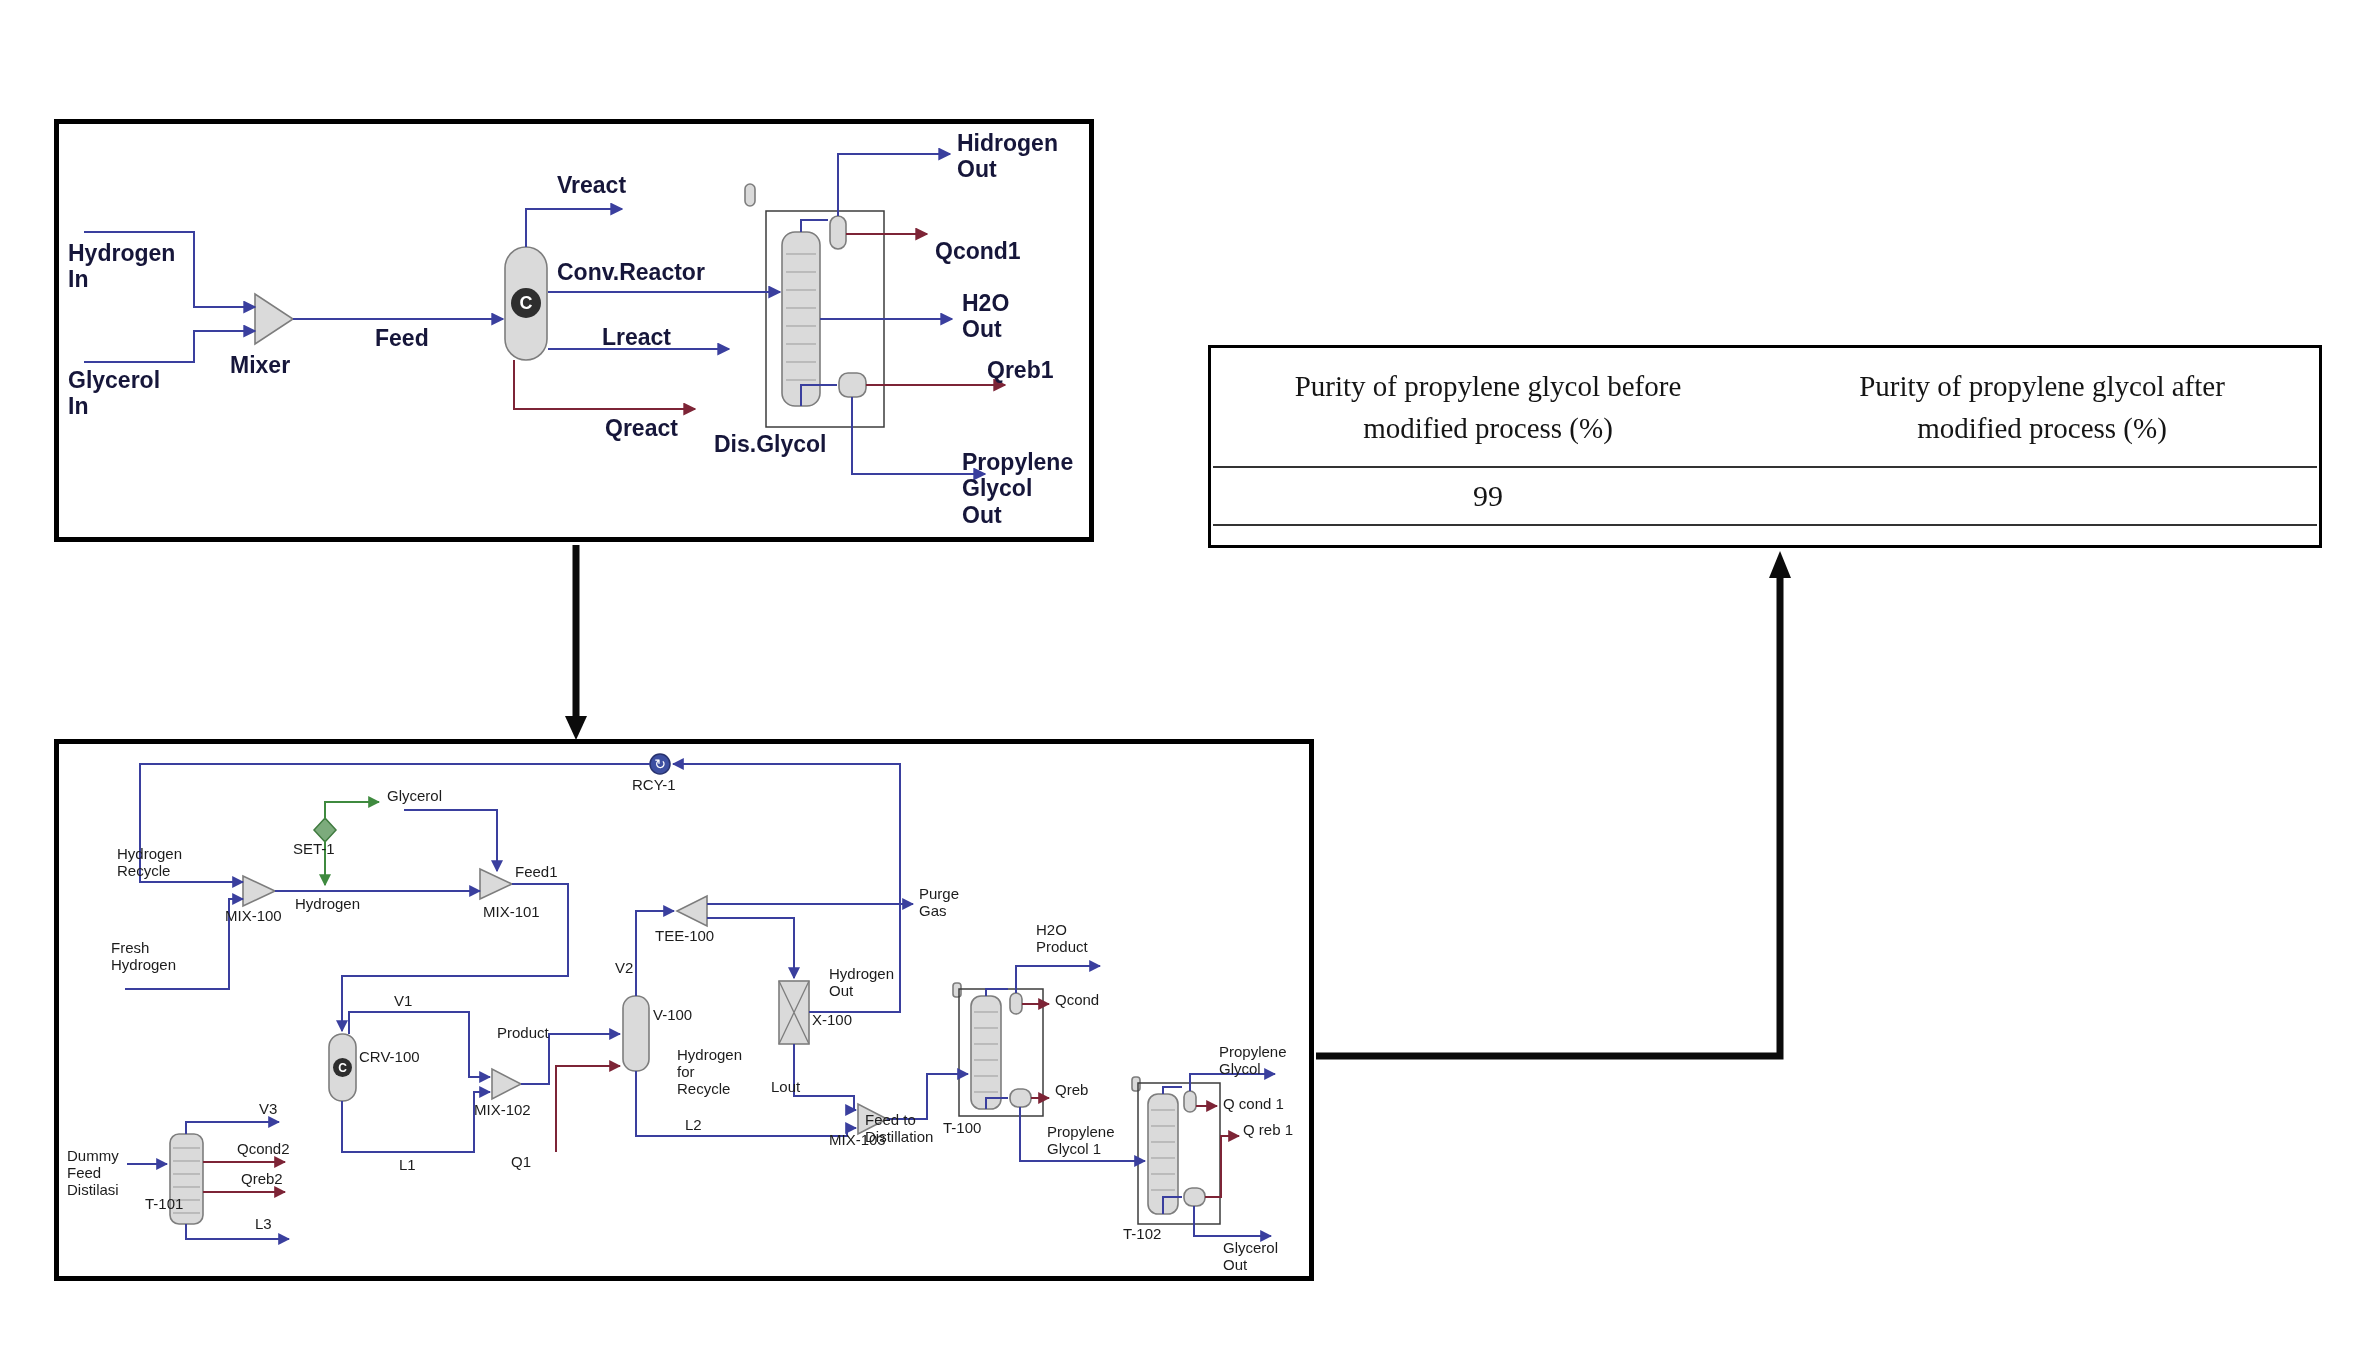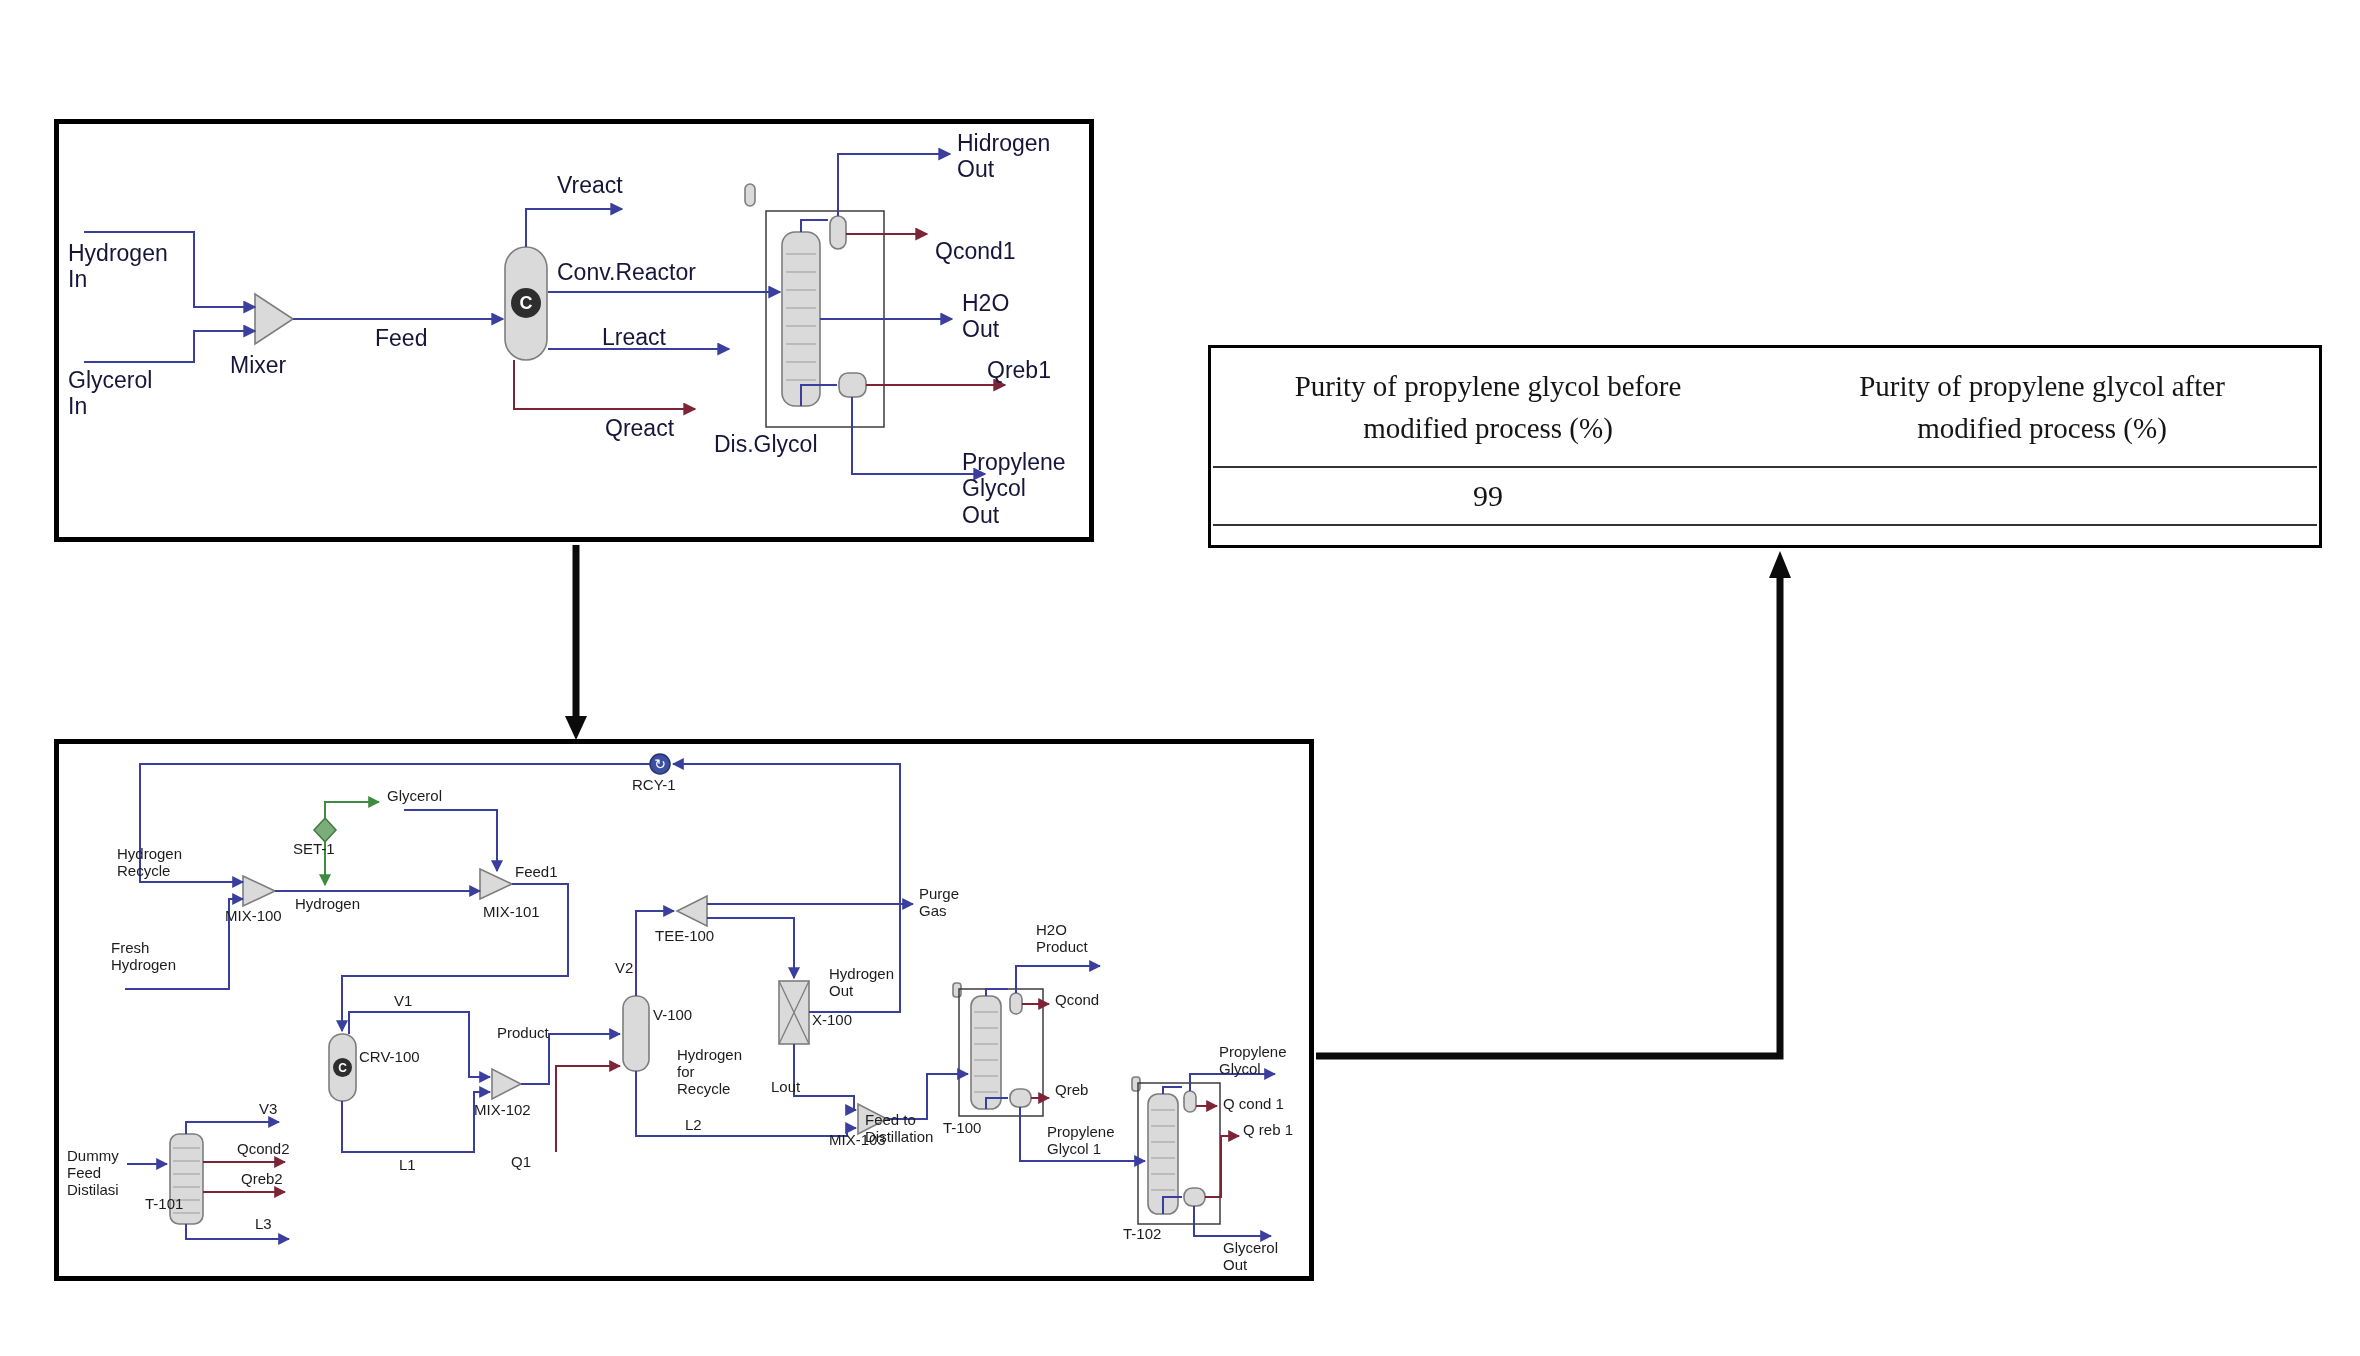--- a/index.html
+++ b/index.html
@@ -7,21 +7,21 @@
     --stream-blue:#3a3f9e; --energy-red:#7d2436; --set-green:#3f8a3f;
     --label-dark:#16163a; --panel-border:#000000;
   }
   html,body{width:2360px;height:1356px;background:#ffffff;
     font-family:"Liberation Sans",sans-serif;position:relative;overflow:hidden}
   .panel{position:absolute;background:#fff;border:5px solid var(--panel-border)}
   #panel-top{left:54px;top:119px;width:1030px;height:413px}
   #panel-bottom{left:54px;top:739px;width:1250px;height:532px}
   .panel svg{position:absolute;left:0;top:0}
   .lbl{position:absolute;white-space:pre-line;line-height:1.13}
-  .lblT{font-size:23px;font-weight:400;color:var(--label-dark);line-height:1.15}
+  .lblT{font-size:23px;font-weight:700;color:var(--label-dark);line-height:1.15}
   .lblB{font-size:15px;color:#1c1c1c}
   .sb,.sr,.sg,.sbn{fill:none}
   .sb{stroke:var(--stream-blue);stroke-width:2}
   .sr{stroke:var(--energy-red);stroke-width:2}
   .sg{stroke:var(--set-green);stroke-width:2}
   .sbn{stroke:var(--stream-blue);stroke-width:2}
   #fs1 .sb{marker-end:url(#mbT)} #fs1 .sr{marker-end:url(#mrT)}
   #fs2 .sb{marker-end:url(#mbB)} #fs2 .sr{marker-end:url(#mrB)} #fs2 .sg{marker-end:url(#mgB)}
   .mkb{fill:var(--stream-blue)} .mkr{fill:var(--energy-red)} .mkg{fill:var(--set-green)}
   .eq{fill:#dadada;stroke:#7d7d7d;stroke-width:1.6}

